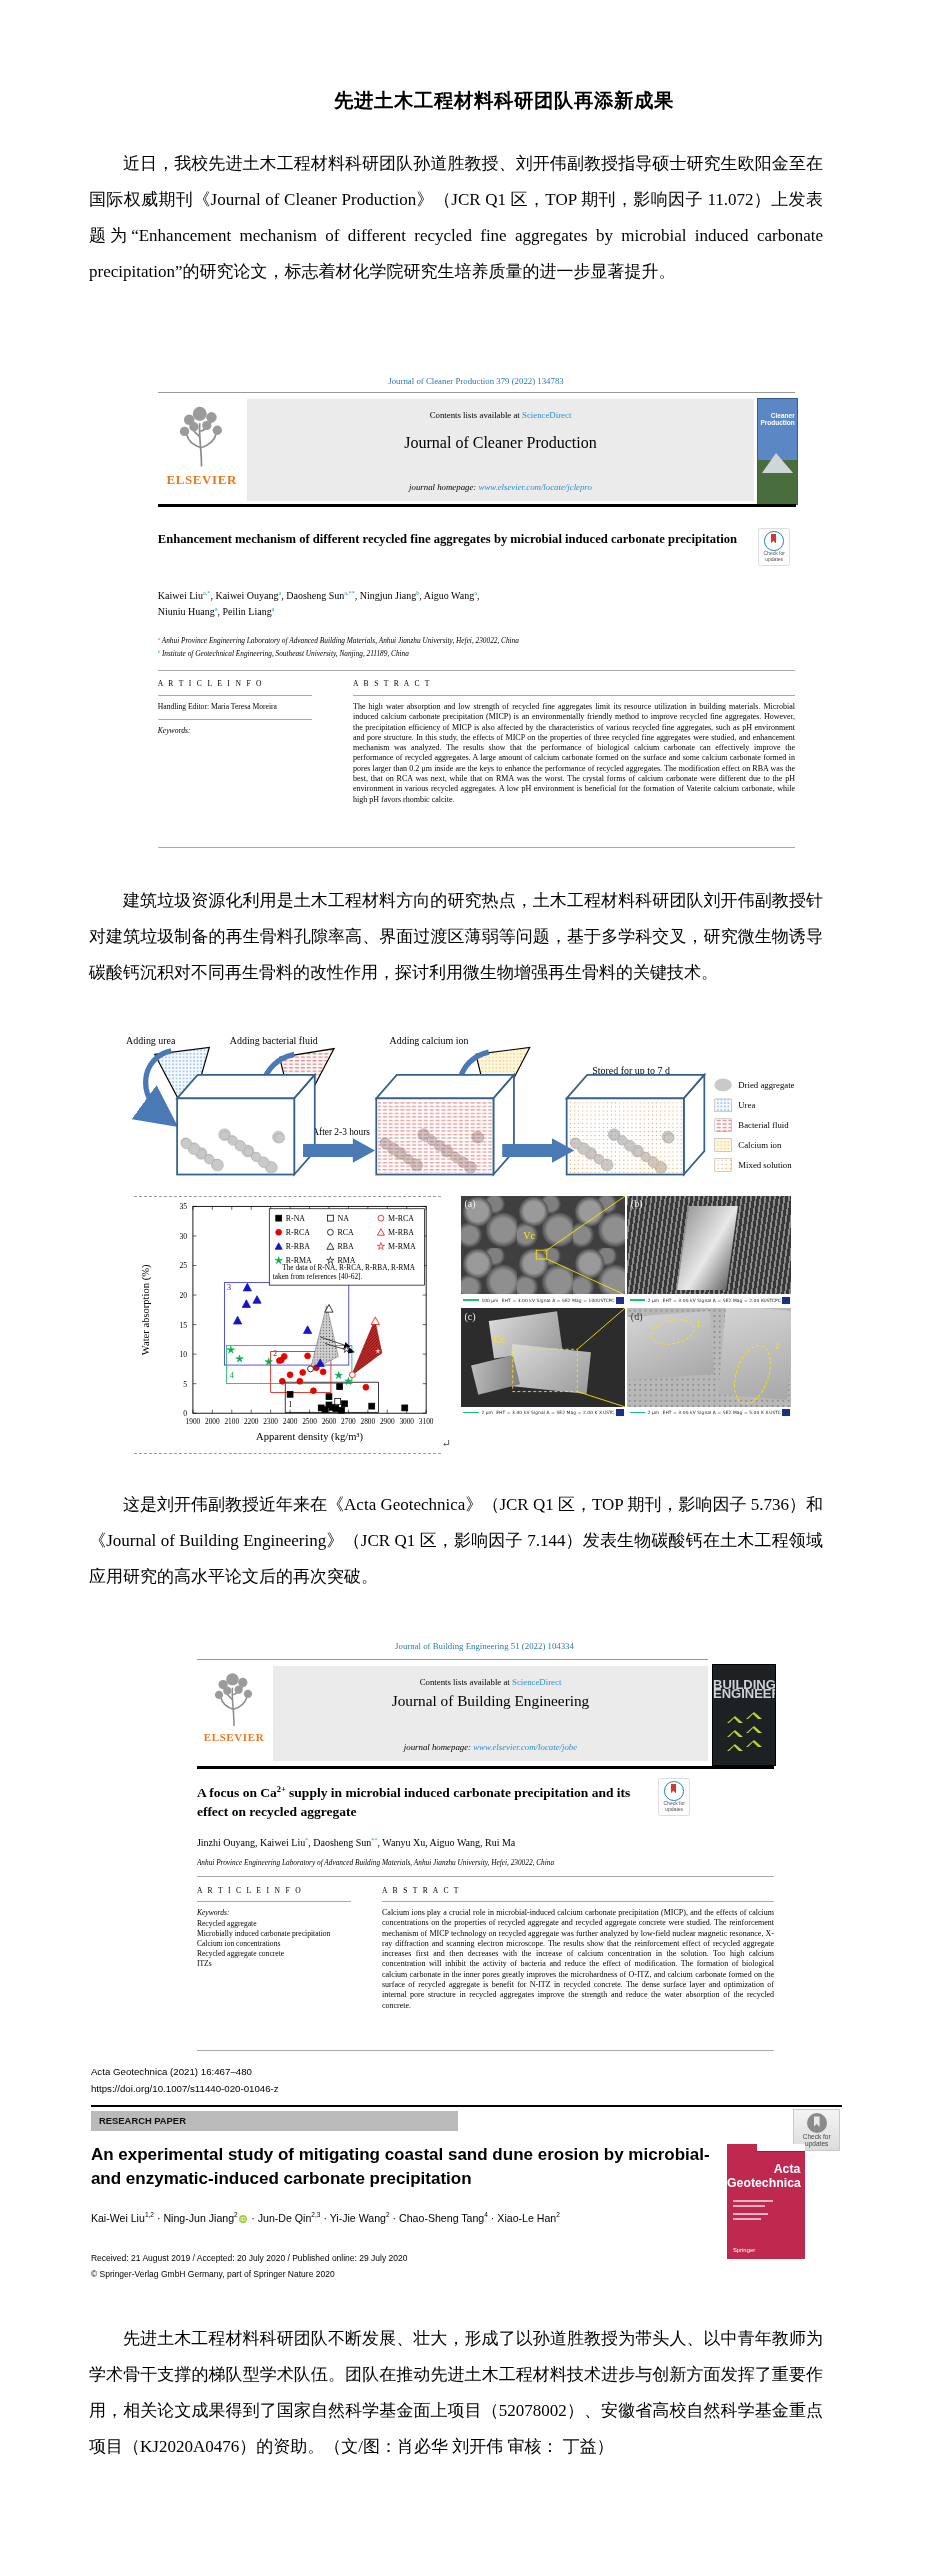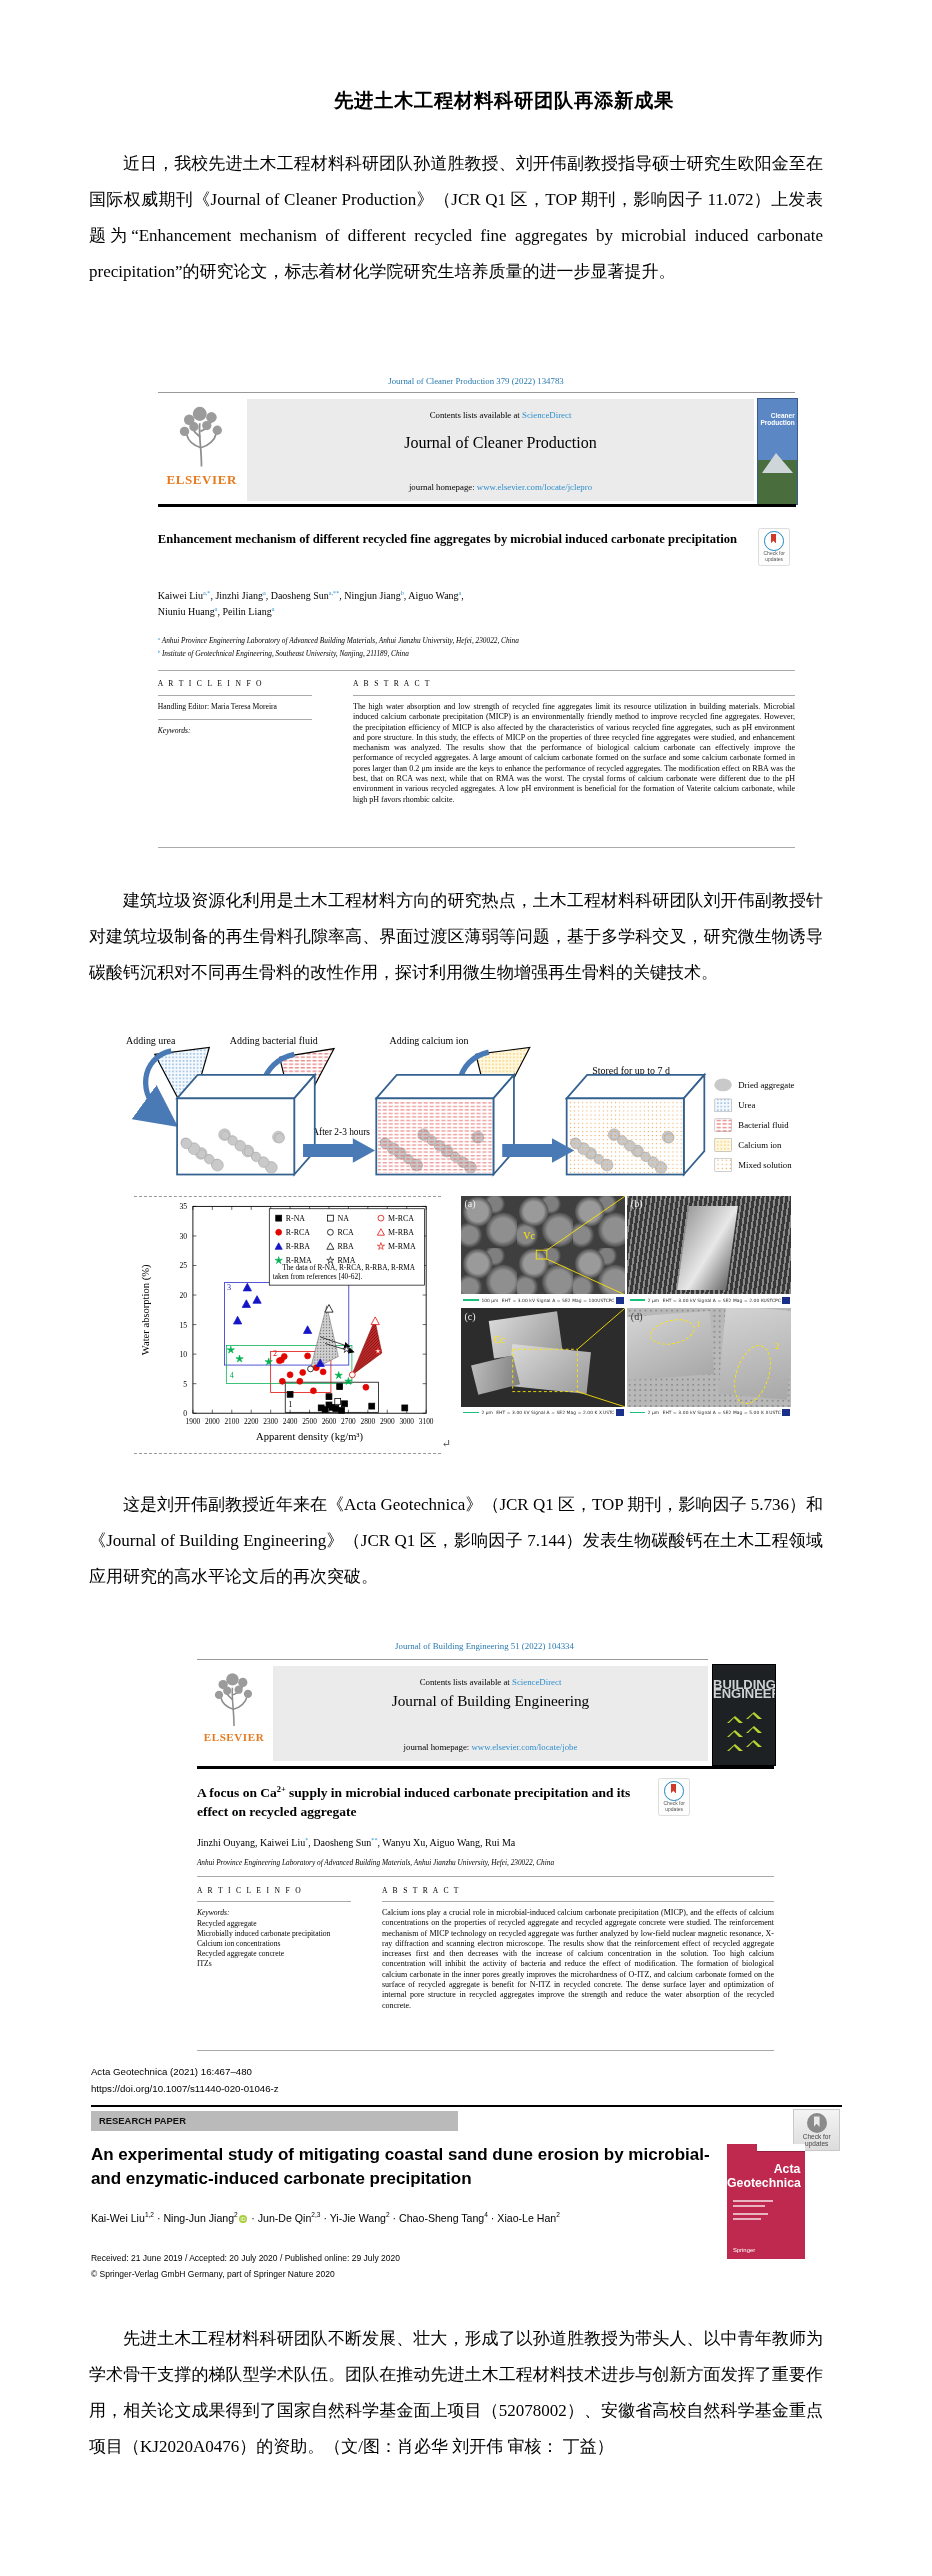--- a/index.html
+++ b/index.html
@@ -10,21 +10,21 @@
   .doc-title{left:0;top:87px;width:932px;text-align:center;font-size:19.4px;font-weight:bold;letter-spacing:0.6px;margin-left:38px;}
   .cn-para{left:89px;width:734px;font-size:17px;line-height:36px;text-align:justify;text-indent:34px;}
   #p1{top:146px;} #p2{top:883px;} #p3{top:1487px;} #p4{top:2321px;}
   
   .issue-line{text-align:center;font-size:8.8px;color:#2a7ab0;}
   .hrule{background:#999;height:0.6px;}
   .black-rule{background:#000;height:2.9px;}
   .band{background:#ebebeb;}
   .band .contents{font-size:8.8px;text-align:center;padding-top:10.6px;}
   .band .jname{font-size:16px;text-align:center;margin-top:14px;}
-  .band .homepage{font-size:8.8px;text-align:center;position:absolute;left:0;right:0;bottom:9.4px;}
+  .band .homepage{font-size:8.8px;text-align:center;position:absolute;left:0;right:0;bottom:9.4px;font-style:italic;}
   .link{color:#2f8fce;}
   .elsevier-wrap{text-align:center;}
   .elsevier-word{color:#e87a1e;font-size:13px;font-weight:bold;letter-spacing:0.6px;font-family:"Liberation Serif",serif;}
   .ptitle{font-weight:bold;font-size:12.6px;line-height:17.6px;}
   .authors{font-size:10px;line-height:15.3px;}
   .authors .sup{color:#2f8fce;}
   .sup{vertical-align:super;font-size:62%;line-height:0;}
   .affil{font-style:italic;font-size:7.3px;line-height:13px;}
   .affil .sup{color:#2f8fce;}
   .colhead{font-size:7.6px;letter-spacing:1.8px;}
@@ -158,21 +158,21 @@
 
     <div class="abs cfu" style="left:602px;top:154px;">
       <div class="ring">
           <div class="pin"></div>
         </div>
       <div class="cfu-t"><span>Check for</span><br><span>updates</span></div>
     </div>
 
     <div class="abs ptitle" style="left:1.8px;top:157px;width:581px;">Enhancement mechanism of different recycled fine aggregates by microbial induced carbonate precipitation</div>
 
-    <div class="abs authors" style="left:1.8px;top:214px;width:593px;"><span>Kaiwei Liu</span><span class="sup">a,*</span><span>, Jinzhi Jiang</span><span class="sup">a</span><span>, Daosheng Sun</span><span class="sup">a,**</span><span>, Ningjun Jiang</span><span class="sup">b</span><span>, Aiguo Wang</span><span class="sup">a</span><span>,</span></div>
+    <div class="abs authors" style="left:1.8px;top:214px;width:593px;"><span>Kaiwei Liu</span><span class="sup">a,*</span><span>, Kaiwei Ouyang</span><span class="sup">a</span><span>, Daosheng Sun</span><span class="sup">a,**</span><span>, Ningjun Jiang</span><span class="sup">b</span><span>, Aiguo Wang</span><span class="sup">a</span><span>,</span></div>
     <div class="abs authors" style="left:1.8px;top:230px;width:593px;"><span>Niuniu Huang</span><span class="sup">a</span><span>, Peilin Liang</span><span class="sup">a</span></div>
 
     <div class="abs affil" style="left:1.8px;top:260px;width:611px;"><span class="sup">a</span><span> Anhui Province Engineering Laboratory of Advanced Building Materials, Anhui Jianzhu University, Hefei, 230022, China</span></div>
     <div class="abs affil" style="left:1.8px;top:273px;width:611px;"><span class="sup">b</span><span> Institute of Geotechnical Engineering, Southeast University, Nanjing, 211189, China</span></div>
 
     <div class="abs thin" style="left:1.8px;top:296px;width:637px;"></div>
 
     <div class="abs colhead" style="left:1.8px;top:305px;">A R T I C L E  I N F O</div>
     <div class="abs colhead" style="left:197px;top:305px;">A B S T R A C T</div>
 
@@ -689,18 +689,18 @@
       <div class="tab"></div>
       <div class="ct"><span>Acta</span><br><span>Geotechnica</span></div>
       <div class="mini" style="top:56px;"></div>
         <div class="mini" style="top:61px;width:32px;"></div>
       <div class="mini" style="top:69px;width:35px;"></div>
         <div class="mini" style="top:74px;width:28px;"></div>
       <div class="pub">Springer</div>
     </div>
 
     <div class="abs acta-authors" style="left:2.9px;top:148px;width:628px;"><span>Kai-Wei Liu</span><span class="sup">1,2</span><span> · Ning-Jun Jiang</span><span class="sup">2</span><span class="orcid-icon">iD</span><span> · Jun-De Qin</span><span class="sup">2,3</span><span> · Yi-Jie Wang</span><span class="sup">2</span><span> · Chao-Sheng Tang</span><span class="sup">4</span><span> · Xiao-Le Han</span><span class="sup">2</span></div>
-    <div class="abs acta-meta" style="left:2.9px;top:187px;">Received: 21 June 2019 / Accepted: 20 July 2020 / Published online: 29 July 2020</div>
+    <div class="abs acta-meta" style="left:2.9px;top:187px;">Received: 21 August 2019 / Accepted: 20 July 2020 / Published online: 29 July 2020</div>
     <div class="abs acta-meta" style="left:2.9px;top:203px;">© Springer-Verlag GmbH Germany, part of Springer Nature 2020</div>
   </div>
 
 </div>
 
 
 </body></html>

